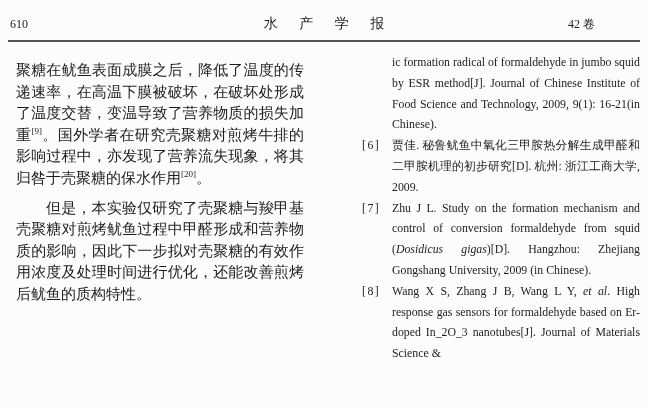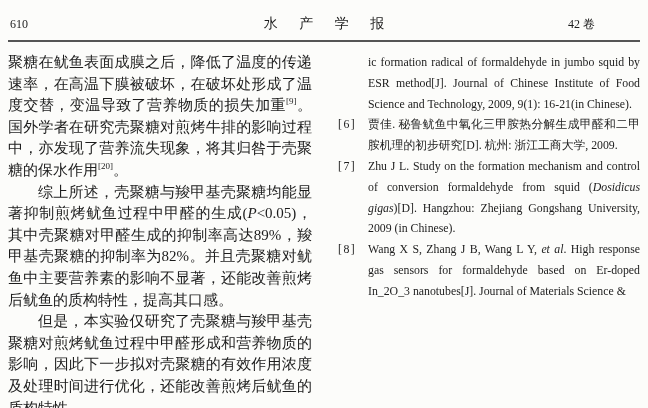--- a/index.html
+++ b/index.html
@@ -37,57 +37,57 @@
     gap: 26px;
     padding-top: 10px;
   }
   .col-left {
     width: 304px;
     font-size: 15px;
     line-height: 21.6px;
     text-align: justify;
     text-justify: inter-ideograph;
   }
-  .col-left p { margin: 0; }
+  .col-left p { margin: 8px; }
   .col-left p.indent { text-indent: 2em; }
   sup.cite {
     font-size: 9px;
     line-height: 0;
     vertical-align: super;
   }
   .col-right {
     width: 302px;
     font-size: 11.8px;
     line-height: 20.8px;
   }
   .ref {
     position: relative;
     padding-left: 30px;
     text-align: justify;
+    margin-left: 24px;
   }
   .ref-label {
     position: absolute;
     left: 0; top: 0;
     letter-spacing: 1.5px;
   }
   .it { font-style: italic; }
 </style>
 </head>
 <body>
 
 <div class="page">
   <div class="header">
     <span class="page-num">610</span>
     <span class="journal">水 产 学 报</span>
     <span class="vol">42 卷</span>
   </div>
   <div class="content">
     <div class="col-left">
         <p><span>聚糖在鱿鱼表面成膜之后，降低了温度的传递速率，在高温下膜被破坏，在破坏处形成了温度交替，变温导致了营养物质的损失加重</span><sup class="cite">[9]</sup><span>。国外学者在研究壳聚糖对煎烤牛排的影响过程中，亦发现了营养流失现象，将其归咎于壳聚糖的保水作用</span><sup class="cite">[20]</sup><span>。</span></p>
-        <p class="indent"><span>综上所述，壳聚糖与羧甲基壳聚糖均能显著抑制煎烤鱿鱼过程中甲醛的生成(</span><span class="it">P</span><span>&lt;0.05)，其中壳聚糖对甲醛生成的抑制率高达89%，羧甲基壳聚糖的抑制率为82%。并且壳聚糖对鱿鱼中主要营养素的影响不显著，还能改善煎烤后鱿鱼的质构特性，提高其口感。</span></p>
         <p class="indent"><span>但是，本实验仅研究了壳聚糖与羧甲基壳聚糖对煎烤鱿鱼过程中甲醛形成和营养物质的影响，因此下一步拟对壳聚糖的有效作用浓度及处理时间进行优化，还能改善煎烤后鱿鱼的质构特性。</span></p>
       </div>
     <div class="col-right">
         <div class="ref"><span>ic formation radical of formaldehyde in jumbo squid by ESR method[J]. Journal of Chinese Institute of Food Science and Technology, 2009, 9(1): 16-21(in Chinese).</span></div>
         <div class="ref"><span class="ref-label">[6]</span><span>贾佳. 秘鲁鱿鱼中氧化三甲胺热分解生成甲醛和二甲胺机理的初步研究[D]. 杭州: 浙江工商大学, 2009.</span></div>
         <div class="ref"><span class="ref-label">[7]</span></div>
         <div class="ref"><span>Zhu J L. Study on the formation mechanism and control of conversion formaldehyde from squid (</span><span class="it">Dosidicus gigas</span><span>)[D]. Hangzhou: Zhejiang Gongshang University, 2009 (in Chinese).</span></div>
         <div class="ref"><span class="ref-label">[8]</span><span>Wang X S, Zhang J B, Wang L Y, </span><span class="it">et al</span><span>. High response gas sensors for formaldehyde based on Er-doped In_2O_3 nanotubes[J]. Journal of Materials Science &amp;</span></div>
       </div>
   </div>

